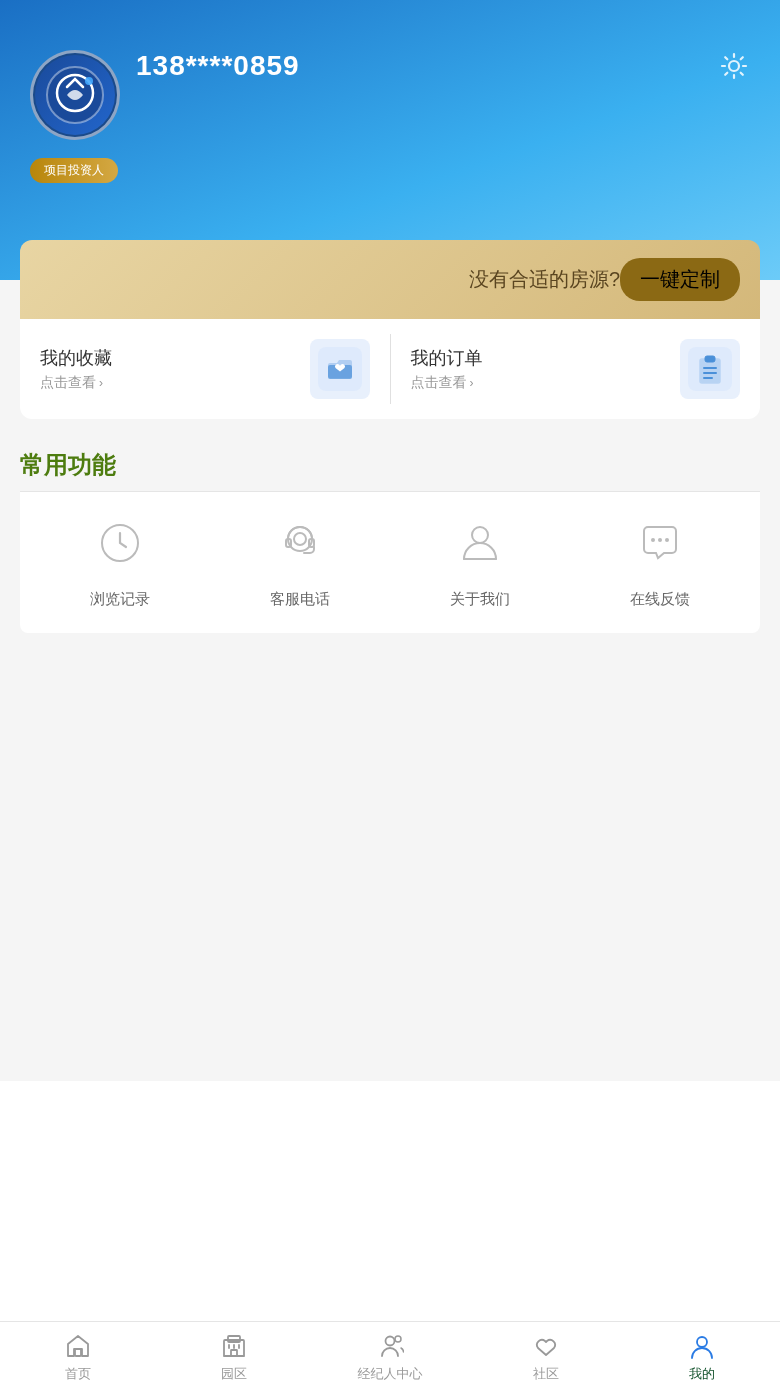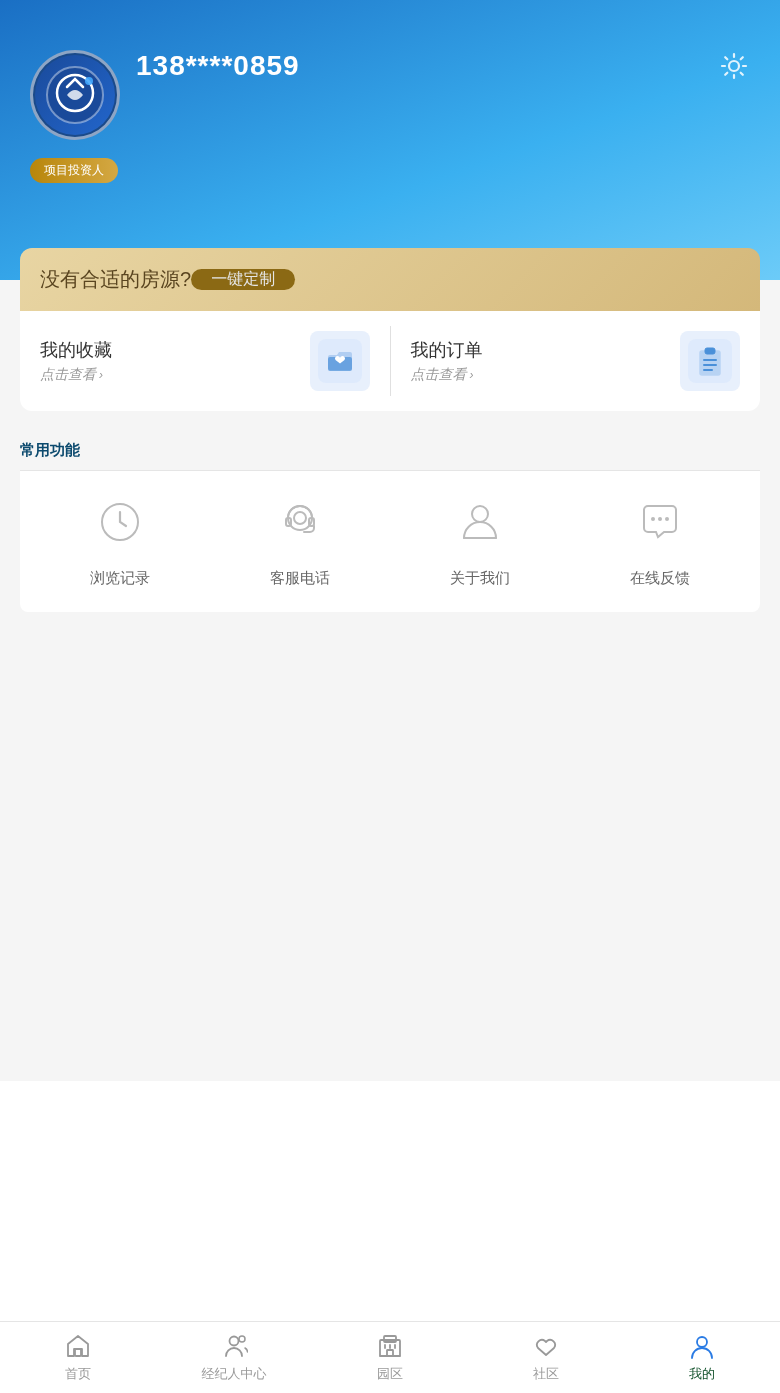--- a/index.html
+++ b/index.html
@@ -89,35 +89,34 @@
       z-index: 10;
     }
 
     
     .banner-card {
       background: linear-gradient(135deg, #e8d5a3, #d4b87a);
       border-radius: 12px 12px 0 0;
       padding: 18px 20px;
       display: flex;
       align-items: center;
-      justify-content: flex-start;
-      margin-top: 8px;
+      justify-content: flex-end;
     }
     .banner-text {
       color: #5a4520;
       font-size: 20px;
       font-weight: 500;
     }
     .banner-btn {
       background: #8b6914;
-      color: #e5e5e5;
+      color: #000000;
       border: none;
       border-radius: 20px;
-      padding: 0 20px;
-      font-size: 16px;
+      padding: 8px 20px;
+      font-size: 20px;
       cursor: pointer;
     }
 
     
     .quick-card {
       background: #fff;
       border-radius: 0 0 12px 12px;
       display: flex;
       align-items: stretch;
     }
@@ -144,44 +143,43 @@
       color: #333;
       font-weight: 500;
     }
     .quick-sub {
       font-size: 14px;
       color: #999;
       margin-top: 4px;
       display: flex;
       align-items: center;
       gap: 3px;
-      font-style: italic;
     }
     .quick-sub span.arrow {
       color: #999;
       font-size: 12px;
     }
     .quick-icon-wrap {
       width: 60px;
       height: 60px;
       border-radius: 8px;
       display: flex;
       align-items: center;
       justify-content: center;
     }
     .icon-blue { background: #e8f0fc; }
 
     
     .section {
       padding: 30px 20px 10px 20px;
     }
     .section-title {
-      font-size: 15px;
+      font-size: 24px;
       font-weight: 600;
-      color: #0c4a6e;
+      color: #4d7c0f;
       margin-bottom: 14px;
     }
     .section-divider {
       height: 1px;
       background: #e5e5e5;
       margin: 0 20px;
     }
 
     
     .func-grid {
@@ -408,45 +406,45 @@
       <svg width="28" height="28" viewBox="0 0 28 28" fill="none" xmlns="http://www.w3.org/2000/svg">
         <path d="M4 12L14 4l10 8v12H18v-7h-8v7H4V12z" stroke="#999" stroke-width="1.8" fill="none" stroke-linejoin="round"></path>
         <rect x="11" y="17" width="6" height="7" rx="1" fill="none" stroke="#999" stroke-width="1.8"></rect>
       </svg>
     </div>
     <span>首页</span>
   </div>
   <div class="nav-item">
     <div class="nav-icon">
       <svg width="28" height="28" viewBox="0 0 28 28" fill="none" xmlns="http://www.w3.org/2000/svg">
-        <circle cx="14" cy="9" r="4.5" stroke="#999" stroke-width="1.8" fill="none"></circle>
-        <path d="M6 24c0-4.4 3.6-8 8-8s8 3.6 8 8" stroke="#999" stroke-width="1.8" stroke-linecap="round" fill="none"></path>
-        <circle cx="22" cy="7" r="3" stroke="#999" stroke-width="1.5" fill="none"></circle>
-        <path d="M25 16c1.5.8 2.5 2.3 2.5 4" stroke="#999" stroke-width="1.5" stroke-linecap="round" fill="none"></path>
-      </svg>
-    </div>
-    <span>经纪人中心</span>
-  </div>
-  <div class="nav-item">
-    <div class="nav-icon">
-      <svg width="28" height="28" viewBox="0 0 28 28" fill="none" xmlns="http://www.w3.org/2000/svg">
         <rect x="4" y="8" width="20" height="16" rx="1" stroke="#999" stroke-width="1.8" fill="none"></rect>
         <rect x="8" y="4" width="12" height="6" rx="1" stroke="#999" stroke-width="1.8" fill="none"></rect>
         <line x1="9" y1="13" x2="9" y2="16" stroke="#999" stroke-width="1.8" stroke-linecap="round"></line>
         <line x1="14" y1="13" x2="14" y2="16" stroke="#999" stroke-width="1.8" stroke-linecap="round"></line>
         <line x1="19" y1="13" x2="19" y2="16" stroke="#999" stroke-width="1.8" stroke-linecap="round"></line>
         <rect x="11" y="18" width="6" height="6" rx="0.5" fill="none" stroke="#999" stroke-width="1.8"></rect>
         <line x1="4" y1="24" x2="24" y2="24" stroke="#999" stroke-width="1.8" stroke-linecap="round"></line>
       </svg>
     </div>
     <span>园区</span>
   </div>
   <div class="nav-item">
     <div class="nav-icon">
       <svg width="28" height="28" viewBox="0 0 28 28" fill="none" xmlns="http://www.w3.org/2000/svg">
+        <circle cx="14" cy="9" r="4.5" stroke="#999" stroke-width="1.8" fill="none"></circle>
+        <path d="M6 24c0-4.4 3.6-8 8-8s8 3.6 8 8" stroke="#999" stroke-width="1.8" stroke-linecap="round" fill="none"></path>
+        <circle cx="22" cy="7" r="3" stroke="#999" stroke-width="1.5" fill="none"></circle>
+        <path d="M25 16c1.5.8 2.5 2.3 2.5 4" stroke="#999" stroke-width="1.5" stroke-linecap="round" fill="none"></path>
+      </svg>
+    </div>
+    <span>经纪人中心</span>
+  </div>
+  <div class="nav-item">
+    <div class="nav-icon">
+      <svg width="28" height="28" viewBox="0 0 28 28" fill="none" xmlns="http://www.w3.org/2000/svg">
         <path d="M14 23l-8-7a5 5 0 017-7l1 1 1-1a5 5 0 017 7l-8 7z" stroke="#999" stroke-width="1.8" fill="none" stroke-linejoin="round"></path>
       </svg>
     </div>
     <span>社区</span>
   </div>
   <div class="nav-item active">
     <div class="nav-icon">
       <svg width="28" height="28" viewBox="0 0 28 28" fill="none" xmlns="http://www.w3.org/2000/svg">
         <circle cx="14" cy="10" r="5" stroke="#2a7be4" stroke-width="1.8" fill="none"></circle>
         <path d="M4 26c0-5.5 4.5-10 10-10s10 4.5 10 10" stroke="#2a7be4" stroke-width="1.8" stroke-linecap="round" fill="none"></path>

